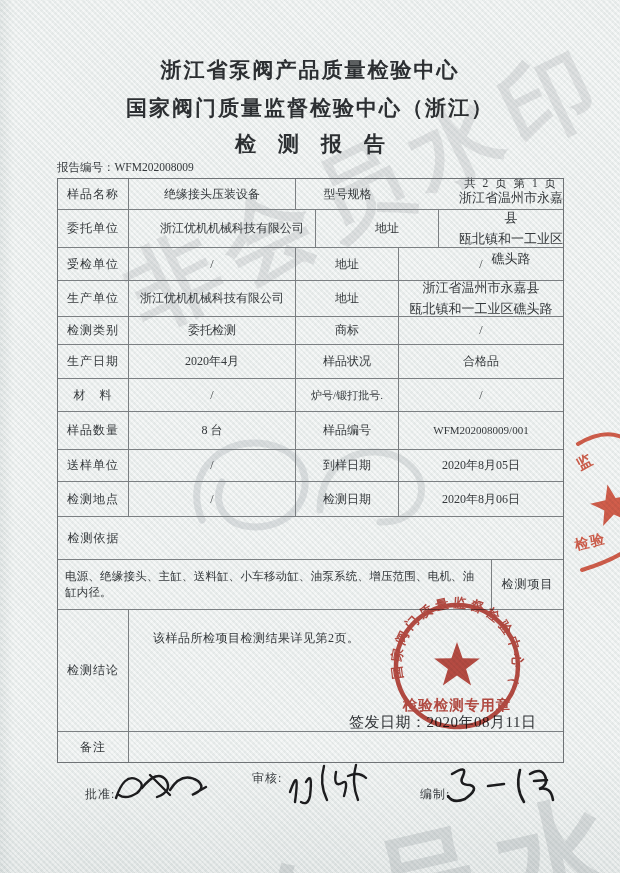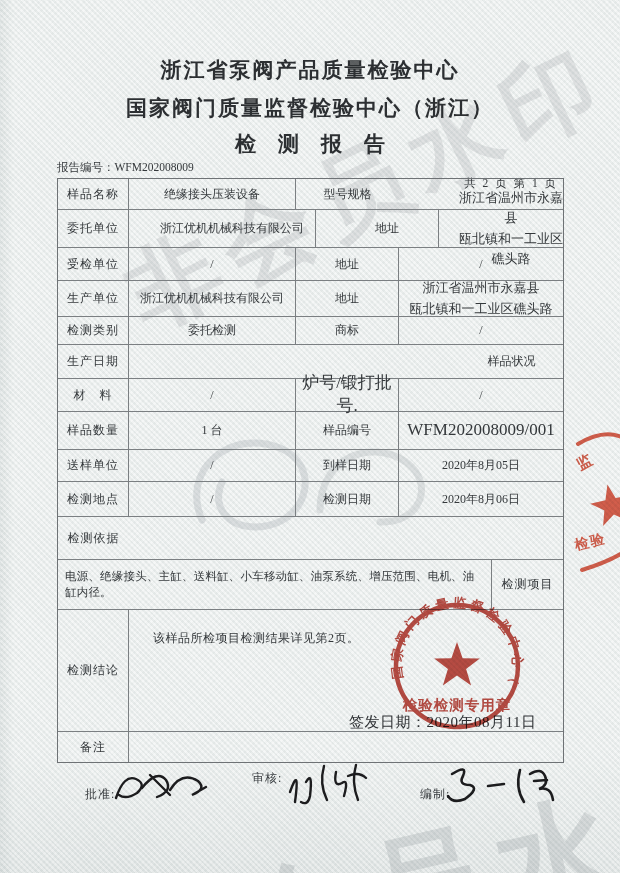--- a/index.html
+++ b/index.html
@@ -30,21 +30,21 @@
   .cell{box-sizing:border-box;border-right:1px solid #7b7f82;display:flex;
         align-items:center;justify-content:center;text-align:center;
         font-size:12px;line-height:1.35;}
   .cell:last-child{border-right:none;}
   .c1{width:71px;letter-spacing:1px;}
   .c2{width:167px;}
   .c3{width:103px;}
   .c4{flex:1;}
   .cwide{flex:1;padding:2px 6px;}
   .addr{font-size:13px;line-height:1.55;}
-  .small{font-size:17px;}
+  .small{font-size:11px;}
   .items-cell{justify-content:flex-start;text-align:left;padding-left:7px;font-size:11.5px;letter-spacing:0.2px;}
   .concl-cell{position:relative;justify-content:flex-start;align-items:flex-start;text-align:right;}
   .concl-text{position:absolute;left:24px;top:20px;font-size:12px;letter-spacing:0.5px;}
   .issue-date{position:absolute;left:220px;top:102px;font-size:15px;color:#2e3134;letter-spacing:0.5px;}
   
   .seal{position:absolute;left:382px;top:594px;opacity:0.88;mix-blend-mode:multiply;}
   .edge-stamp{position:absolute;left:566px;top:422px;opacity:0.9;mix-blend-mode:multiply;}
   
   .footer-label{position:absolute;font-size:12px;color:#3a3e41;letter-spacing:1px;}
   .sig{position:absolute;}
@@ -116,35 +116,37 @@
       </div>
     </div>
 
     <div class="trow" style="height:28px;">
       <div class="cell c1">检测类别</div>
       <div class="cell c2">委托检测</div>
       <div class="cell c3">商标</div>
       <div class="cell c4">/</div>
     </div>
 
-    <div class="trow" style="height:34px;justify-content:space-between;">
+    <div class="trow" style="height:34px;">
       <div class="cell c1">生产日期</div>
+      <div class="cell c2">2020年4月</div>
       <div class="cell c3">样品状况</div>
+      <div class="cell c4">合格品</div>
     </div>
 
     <div class="trow" style="height:33px;">
       <div class="cell c1">材　料</div>
       <div class="cell c2">/</div>
       <div class="cell c3 small">炉号/锻打批号.</div>
       <div class="cell c4">/</div>
     </div>
 
     <div class="trow" style="height:38px;">
       <div class="cell c1">样品数量</div>
-      <div class="cell c2">1 台</div>
+      <div class="cell c2">8 台</div>
       <div class="cell c3">样品编号</div>
       <div class="cell c4 small">WFM202008009/001</div>
     </div>
 
     <div class="trow" style="height:32px;">
       <div class="cell c1">送样单位</div>
       <div class="cell c2">/</div>
       <div class="cell c3">到样日期</div>
       <div class="cell c4">2020年8月05日</div>
     </div>

